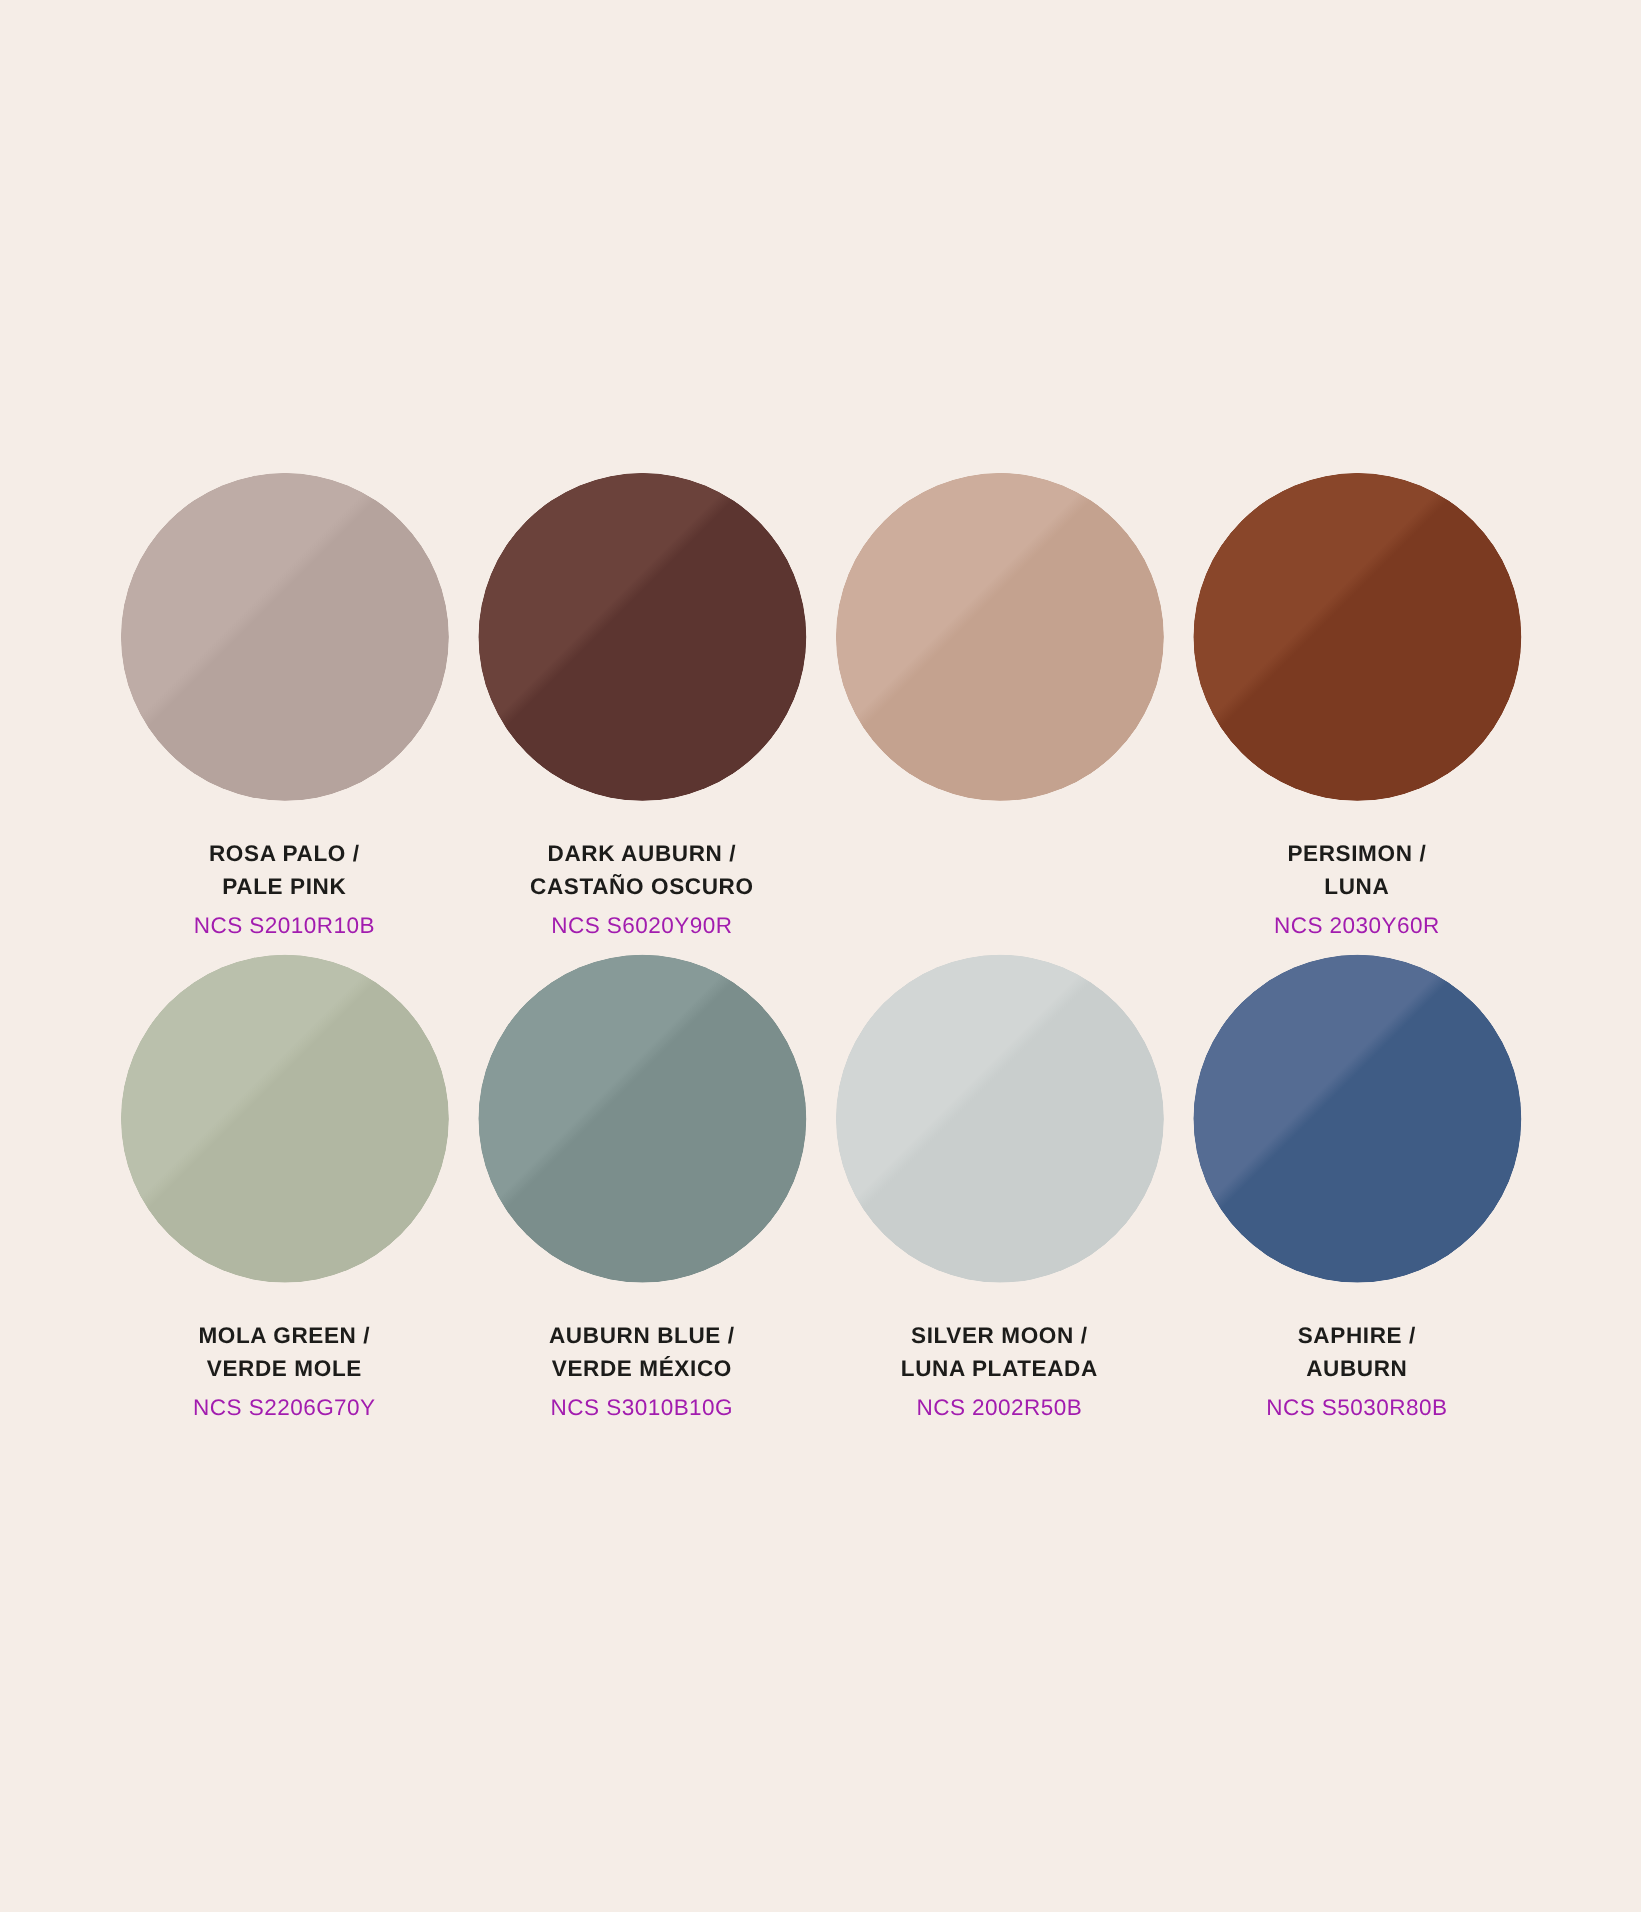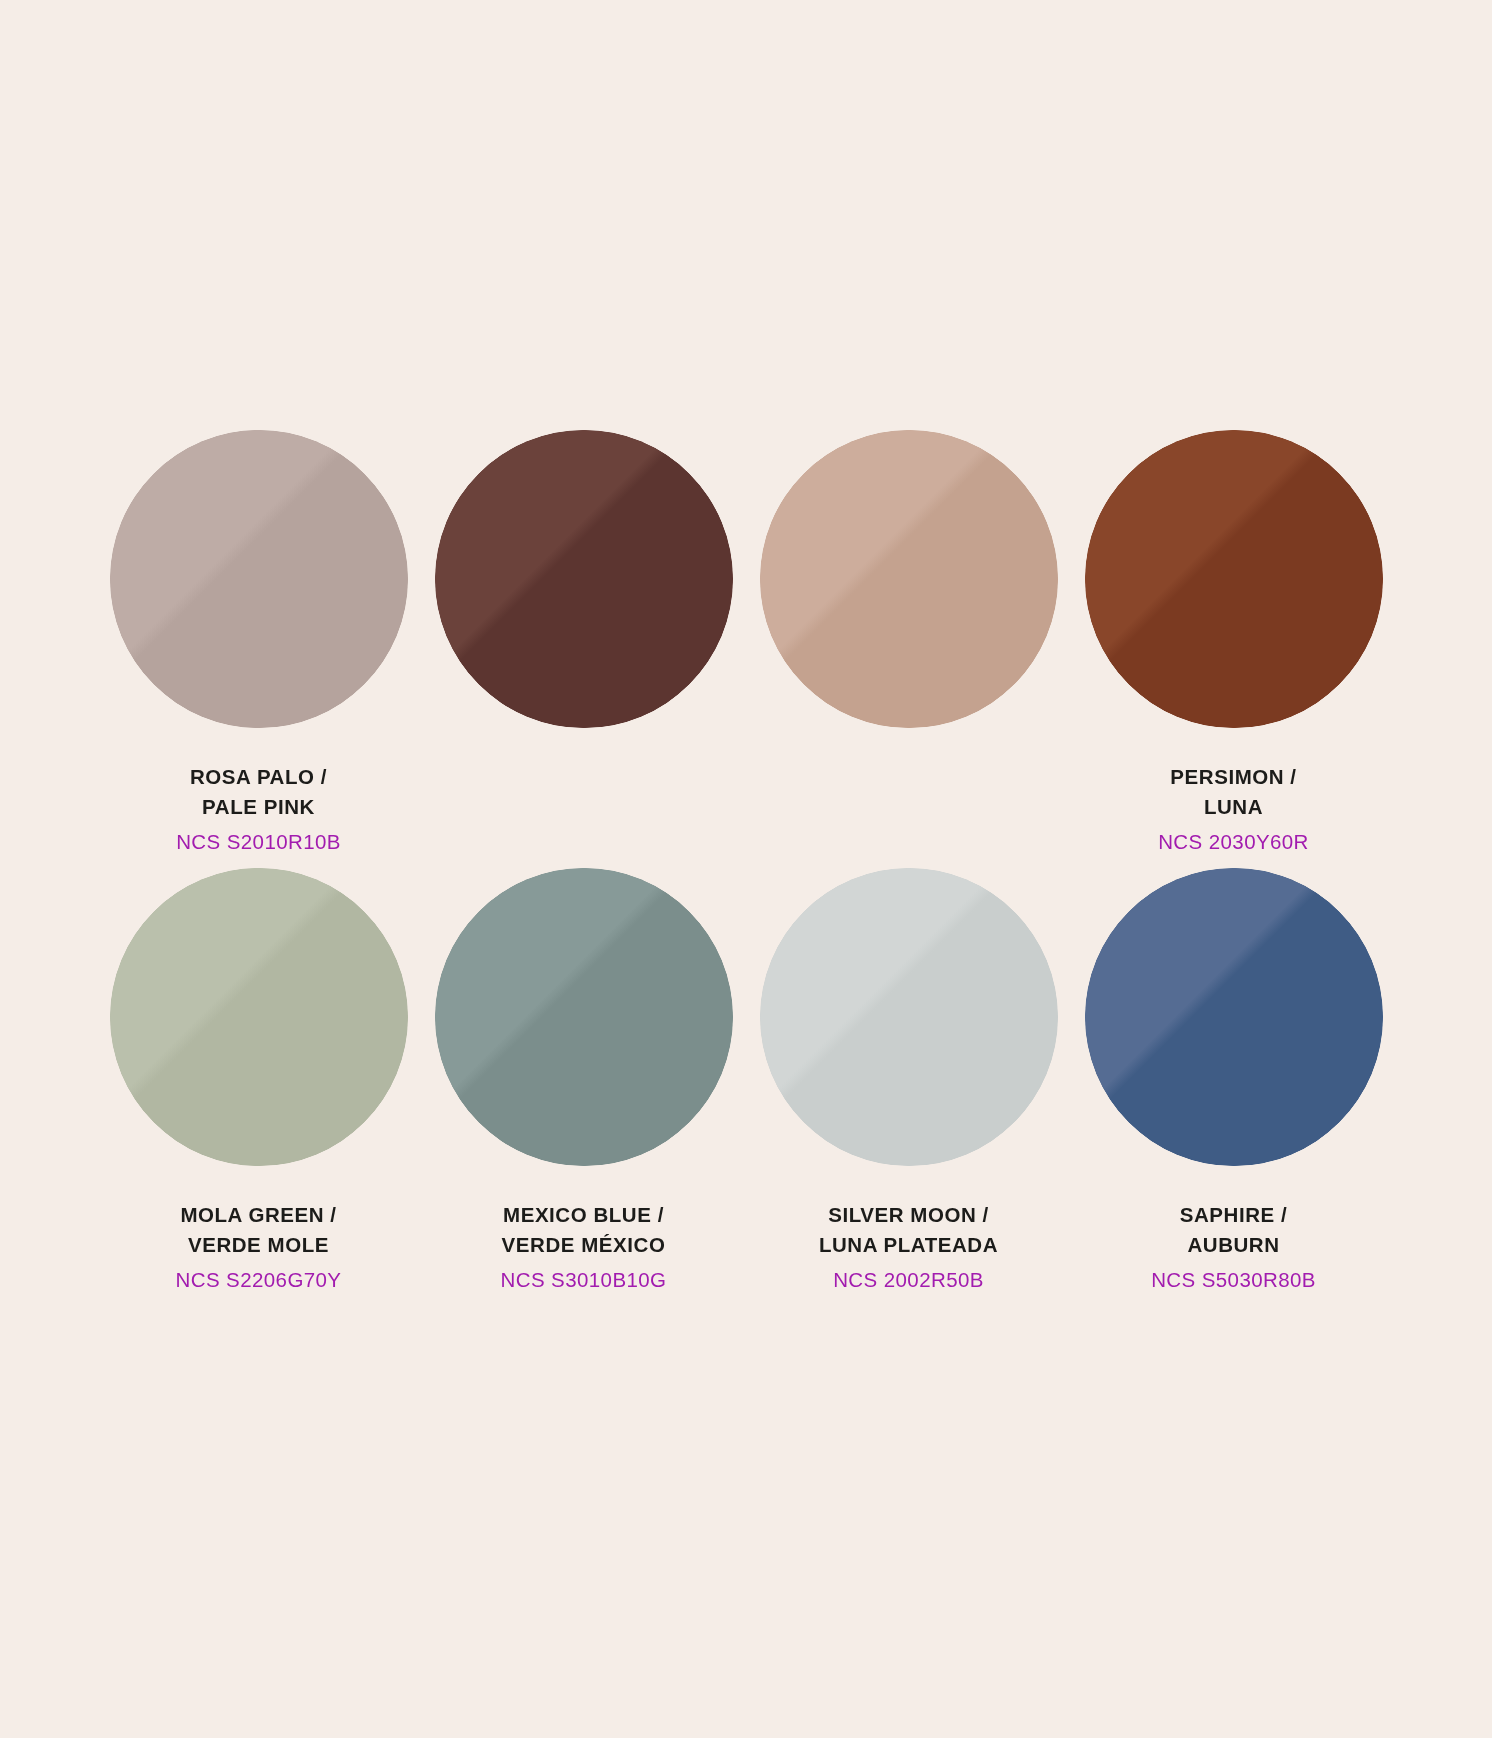--- a/index.html
+++ b/index.html
@@ -103,20 +103,25 @@
           <div class="name-line">ROSA PALO /</div>
           <div class="name-line">PALE PINK</div>
           <div class="ncs-code">NCS S2010R10B</div>
         </div>
       </div>
       <div class="swatch">
         <div class="chip">
           <div class="chip-base" style="background: rgb(92, 53, 48);"></div>
           <div class="chip-sheen" style="background: linear-gradient(135deg, rgb(107, 66, 59) 0%, rgb(107, 66, 59) 40%, rgb(92, 53, 48) 43%, rgb(92, 53, 48) 100%);"></div>
         </div>
+        <div class="labels">
+          <div class="name-line">DARK AUBURN /</div>
+          <div class="name-line">CASTAÑO OSCURO</div>
+          <div class="ncs-code">NCS S6020Y90R</div>
+        </div>
       </div>
       <div class="swatch">
         <div class="chip">
           <div class="chip-base" style="background: rgb(196, 162, 143);"></div>
           <div class="chip-sheen" style="background: linear-gradient(135deg, rgb(205, 173, 156) 0%, rgb(205, 173, 156) 40%, rgb(196, 162, 143) 43%, rgb(196, 162, 143) 100%);"></div>
         </div>
       </div>
       <div class="swatch">
         <div class="chip">
           <div class="chip-base" style="background: rgb(123, 58, 33);"></div>
@@ -138,21 +143,21 @@
           <div class="name-line">VERDE MOLE</div>
           <div class="ncs-code">NCS S2206G70Y</div>
         </div>
       </div>
       <div class="swatch">
         <div class="chip">
           <div class="chip-base" style="background: rgb(123, 142, 140);"></div>
           <div class="chip-sheen" style="background: linear-gradient(135deg, rgb(135, 154, 152) 0%, rgb(135, 154, 152) 40%, rgb(123, 142, 140) 43%, rgb(123, 142, 140) 100%);"></div>
         </div>
         <div class="labels">
-          <div class="name-line">MEXICO BLUE /</div>
+          <div class="name-line">AUBURN BLUE /</div>
           <div class="name-line">VERDE MÉXICO</div>
           <div class="ncs-code">NCS S3010B10G</div>
         </div>
       </div>
       <div class="swatch">
         <div class="chip">
           <div class="chip-base" style="background: rgb(201, 206, 205);"></div>
           <div class="chip-sheen" style="background: linear-gradient(135deg, rgb(210, 214, 213) 0%, rgb(210, 214, 213) 40%, rgb(201, 206, 205) 43%, rgb(201, 206, 205) 100%);"></div>
         </div>
         <div class="labels">

